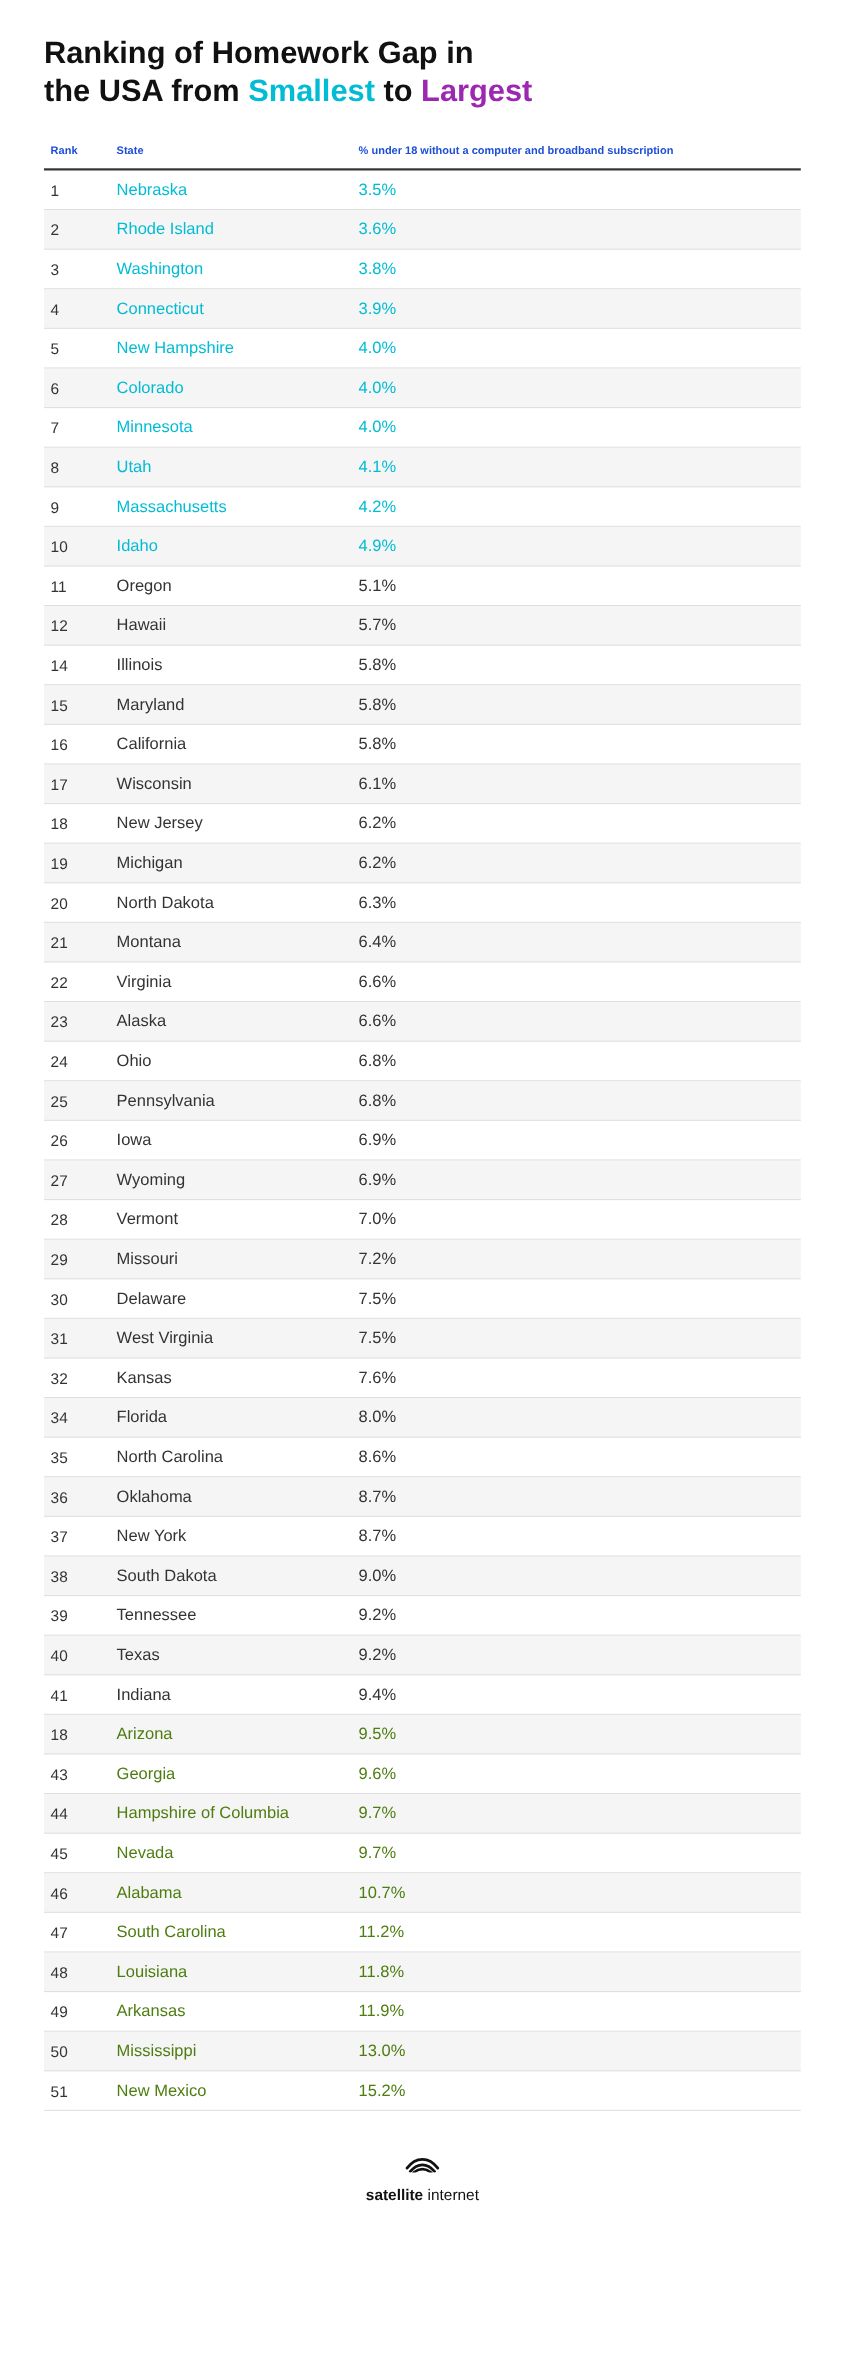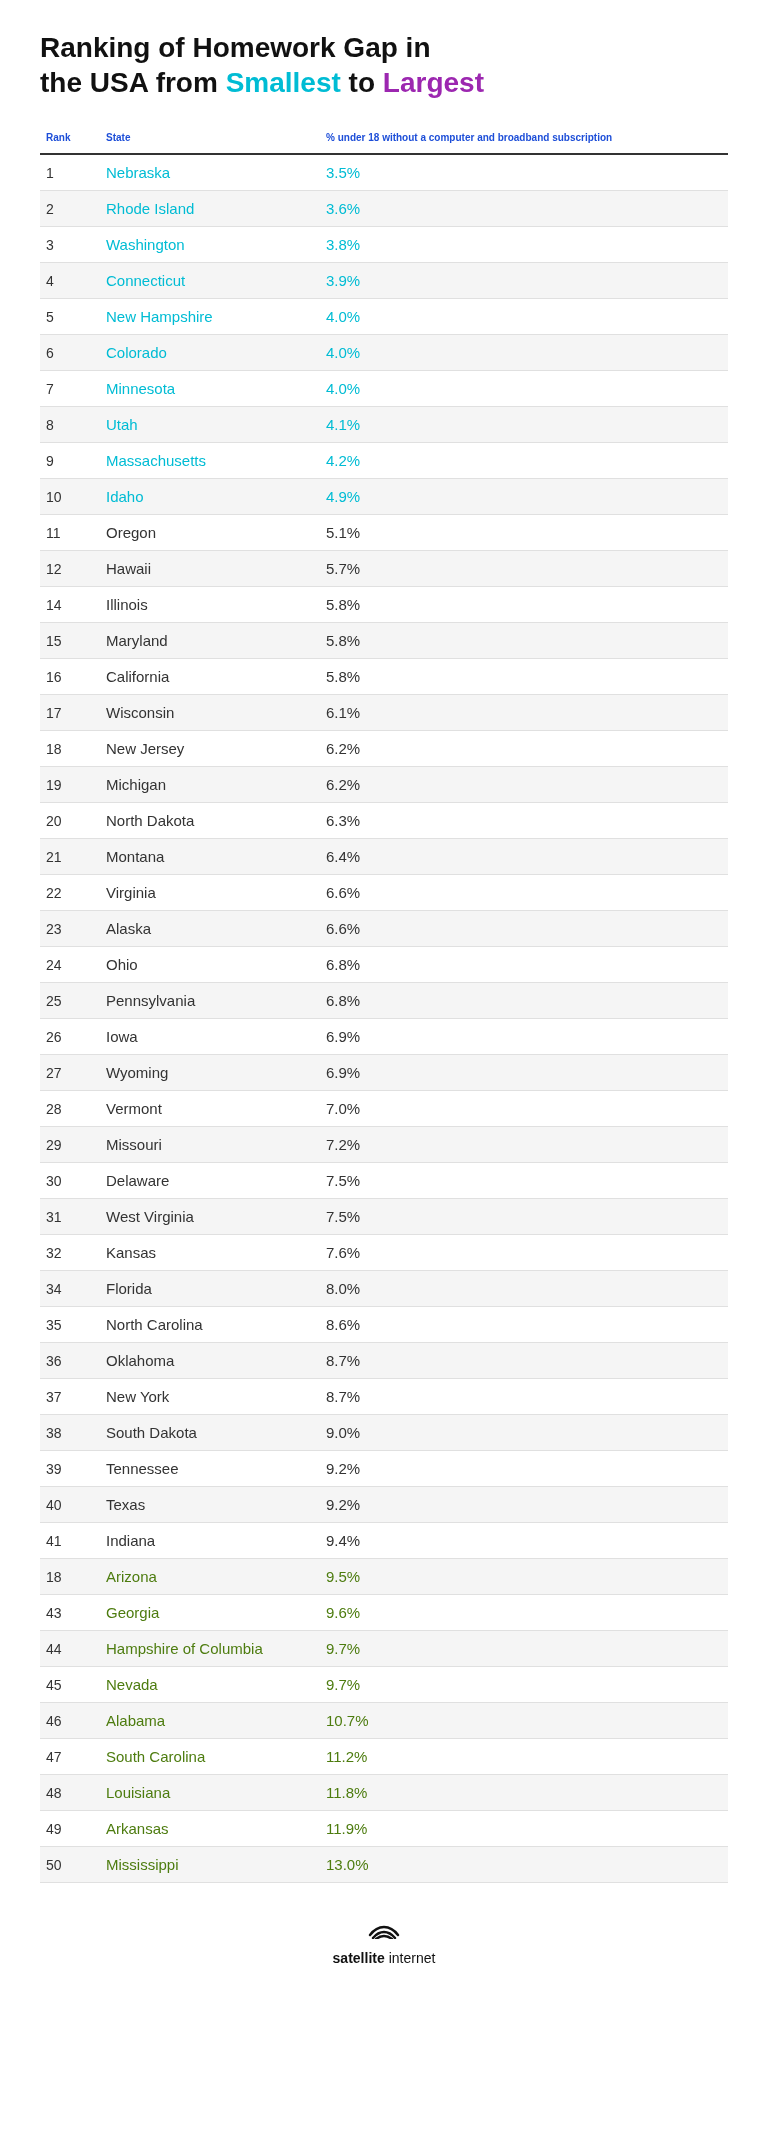--- a/index.html
+++ b/index.html
@@ -344,20 +344,25 @@
         <tr>
           <td class="purple">49</td>
           <td class="purple">Arkansas</td>
           <td class="purple">11.9%</td>
         </tr>
         <tr>
           <td class="purple">50</td>
           <td class="purple">Mississippi</td>
           <td class="purple">13.0%</td>
         </tr>
+        <tr>
+          <td class="purple">51</td>
+          <td class="purple">New Mexico</td>
+          <td class="purple">15.2%</td>
+        </tr>
       </tbody>
   </table>
 
   <div class="footer">
     <span style="font-size:20px;"><svg width="32" height="22" viewBox="0 0 32 22" fill="none" xmlns="http://www.w3.org/2000/svg">
     <path d="M2 18 Q8 10 16 10 Q24 10 30 18" stroke="#111" stroke-width="2.5" fill="none" stroke-linecap="round"></path>
     <path d="M5 21 Q10 15 16 15 Q22 15 27 21" stroke="#111" stroke-width="2.5" fill="none" stroke-linecap="round"></path>
     <path d="M8 22 Q12 19 16 19 Q20 19 24 22" stroke="#111" stroke-width="2.5" fill="none" stroke-linecap="round"></path>
   </svg></span>
     <span class="footer-logo">

